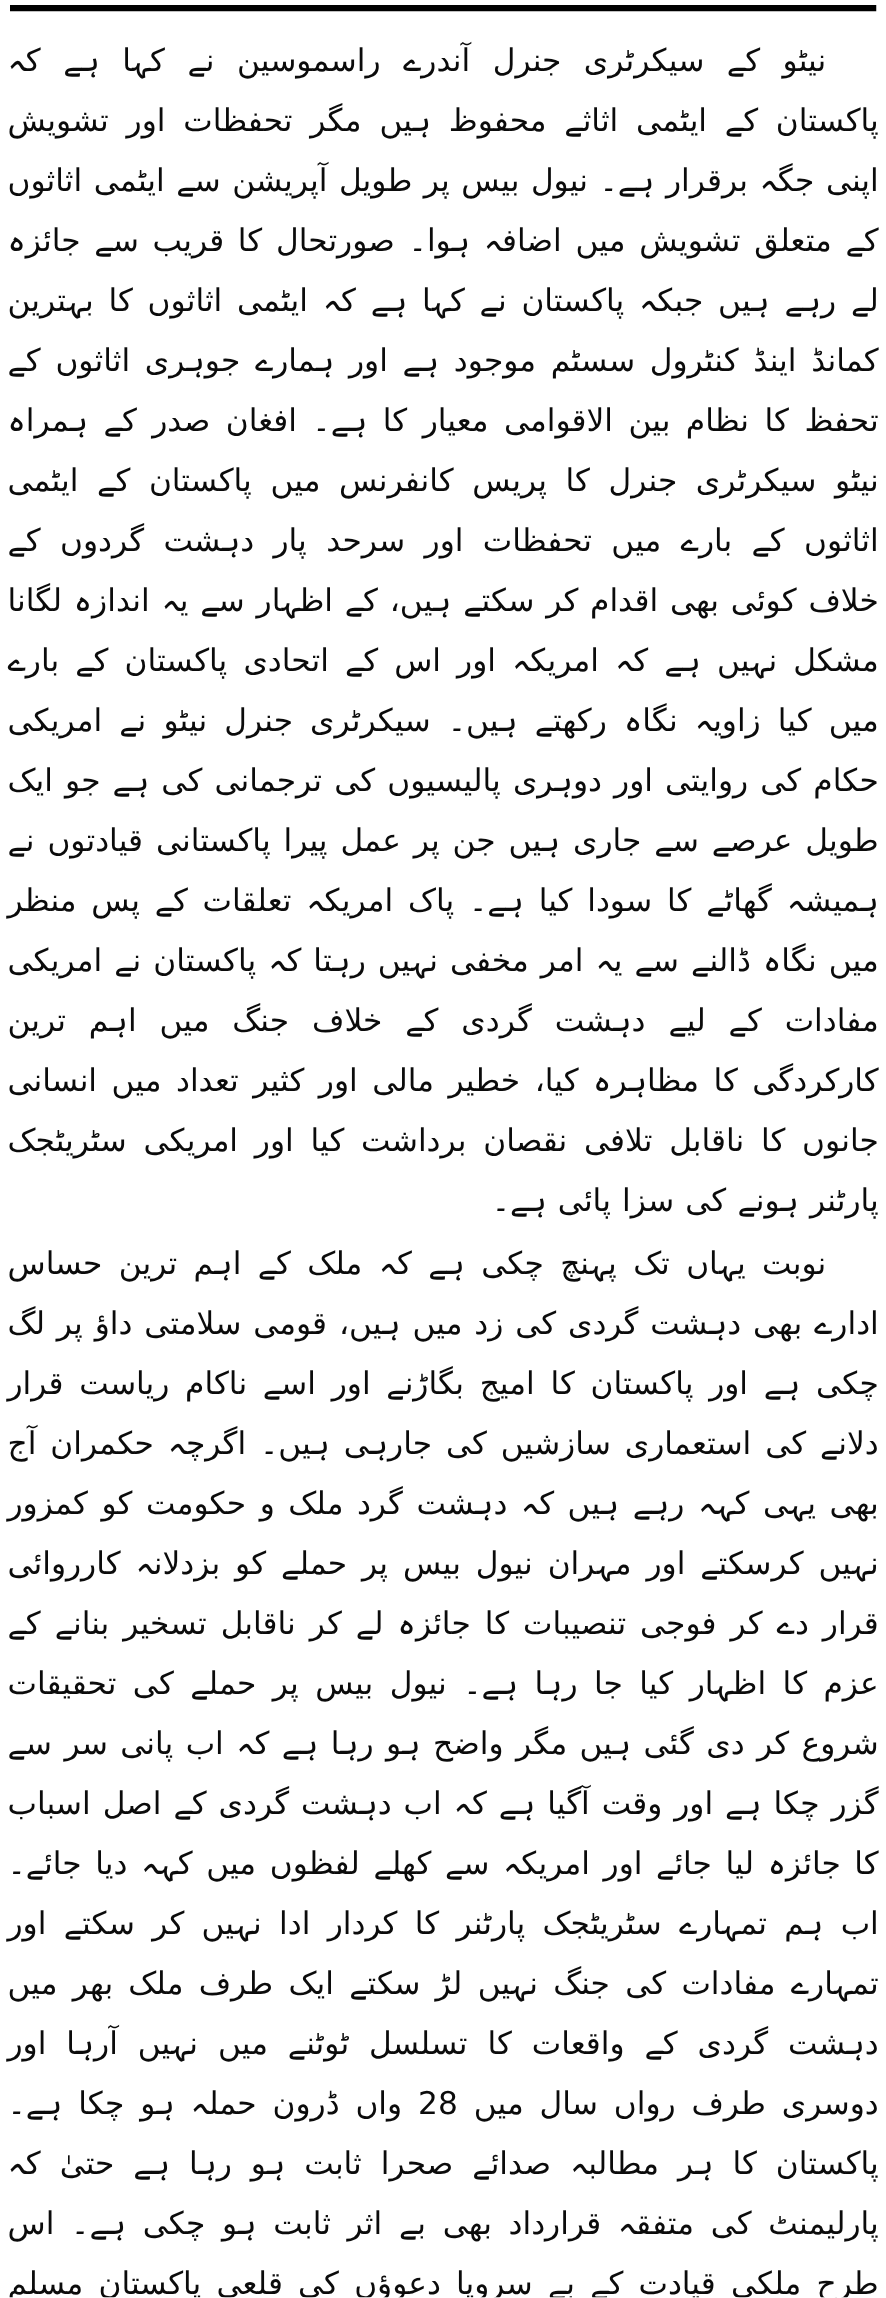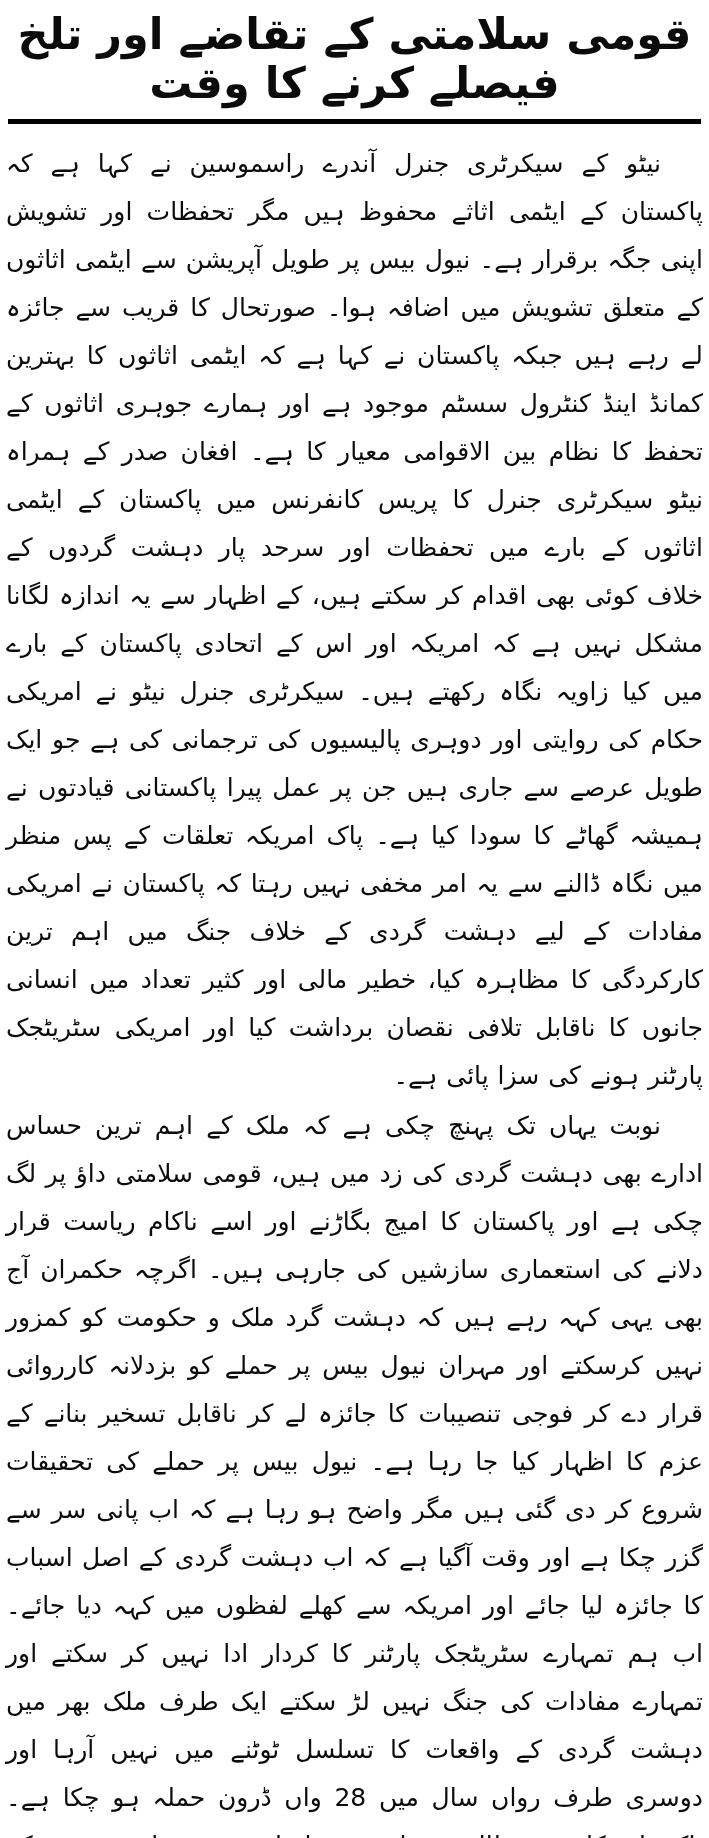--- a/index.html
+++ b/index.html
@@ -48,21 +48,20 @@
     word-spacing: 1px;
   }
   .article-body p + p {
     margin-top: 2px;
   }
 </style>
 </head>
 <body>
 
 <div class="page">
-  <h1 class="headline">قومی سلامتی کے تقاضے اور تلخ فیصلے کرنے کا وقت</h1>
 
   <hr class="headline-rule">
 
   <div class="article-body">
     <p>نیٹو کے سیکرٹری جنرل آندرے راسموسین نے کہا ہے کہ پاکستان کے ایٹمی اثاثے محفوظ ہیں مگر تحفظات اور تشویش اپنی جگہ برقرار ہے۔ نیول بیس پر طویل آپریشن سے ایٹمی اثاثوں کے متعلق تشویش میں اضافہ ہوا۔ صورتحال کا قریب سے جائزہ لے رہے ہیں جبکہ پاکستان نے کہا ہے کہ ایٹمی اثاثوں کا بہترین کمانڈ اینڈ کنٹرول سسٹم موجود ہے اور ہمارے جوہری اثاثوں کے تحفظ کا نظام بین الاقوامی معیار کا ہے۔ افغان صدر کے ہمراہ نیٹو سیکرٹری جنرل کا پریس کانفرنس میں پاکستان کے ایٹمی اثاثوں کے بارے میں تحفظات اور سرحد پار دہشت گردوں کے خلاف کوئی بھی اقدام کر سکتے ہیں، کے اظہار سے یہ اندازہ لگانا مشکل نہیں ہے کہ امریکہ اور اس کے اتحادی پاکستان کے بارے میں کیا زاویہ نگاہ رکھتے ہیں۔ سیکرٹری جنرل نیٹو نے امریکی حکام کی روایتی اور دوہری پالیسیوں کی ترجمانی کی ہے جو ایک طویل عرصے سے جاری ہیں جن پر عمل پیرا پاکستانی قیادتوں نے ہمیشہ گھاٹے کا سودا کیا ہے۔ پاک امریکہ تعلقات کے پس منظر میں نگاہ ڈالنے سے یہ امر مخفی نہیں رہتا کہ پاکستان نے امریکی مفادات کے لیے دہشت گردی کے خلاف جنگ میں اہم ترین کارکردگی کا مظاہرہ کیا، خطیر مالی اور کثیر تعداد میں انسانی جانوں کا ناقابل تلافی نقصان برداشت کیا اور امریکی سٹریٹجک پارٹنر ہونے کی سزا پائی ہے۔</p>
     <p>نوبت یہاں تک پہنچ چکی ہے کہ ملک کے اہم ترین حساس ادارے بھی دہشت گردی کی زد میں ہیں، قومی سلامتی داؤ پر لگ چکی ہے اور پاکستان کا امیج بگاڑنے اور اسے ناکام ریاست قرار دلانے کی استعماری سازشیں کی جارہی ہیں۔ اگرچہ حکمران آج بھی یہی کہہ رہے ہیں کہ دہشت گرد ملک و حکومت کو کمزور نہیں کرسکتے اور مہران نیول بیس پر حملے کو بزدلانہ کارروائی قرار دے کر فوجی تنصیبات کا جائزہ لے کر ناقابل تسخیر بنانے کے عزم کا اظہار کیا جا رہا ہے۔ نیول بیس پر حملے کی تحقیقات شروع کر دی گئی ہیں مگر واضح ہو رہا ہے کہ اب پانی سر سے گزر چکا ہے اور وقت آگیا ہے کہ اب دہشت گردی کے اصل اسباب کا جائزہ لیا جائے اور امریکہ سے کھلے لفظوں میں کہہ دیا جائے۔ اب ہم تمہارے سٹریٹجک پارٹنر کا کردار ادا نہیں کر سکتے اور تمہارے مفادات کی جنگ نہیں لڑ سکتے ایک طرف ملک بھر میں دہشت گردی کے واقعات کا تسلسل ٹوٹنے میں نہیں آرہا اور دوسری طرف رواں سال میں 28 واں ڈرون حملہ ہو چکا ہے۔ پاکستان کا ہر مطالبہ صدائے صحرا ثابت ہو رہا ہے حتیٰ کہ پارلیمنٹ کی متفقہ قرارداد بھی بے اثر ثابت ہو چکی ہے۔ اس طرح ملکی قیادت کے بے سروپا دعوؤں کی قلعی پاکستان مسلم لیگ (ن) کے قائد میاں نواز شریف کے اس بیان سے کھل جاتی ہے۔ جس میں انہوں نے واضح طور پر کہا ہے کہ کراچی کے واقعے میں ملک دشمن قوتیں ملوث ہیں۔ دہشت گرد اور امریکہ پاکستان پر حملہ آور ہیں۔ ملک کی سلامتی داؤ پر لگی ہوئی ہے۔ دنیا میں ہمارا امیج خراب ہو رہا ہے لیکن حکومت سوئی ہوئی ہے ہم کب تک غلام بن کر جئیں گے؟ اب تلخ فیصلے کرنے کا وقت آگیا ہے۔ اپوزیشن رہنما کی باتیں جذباتی ضرور ہیں مگر حقائق یہی ہیں کہ اب تلخ فیصلے کرنے کا وقت آچکا ہے۔ ملکی قیادت کو ان تمام امور پر ٹھنڈے دل سے غور کرنا ہوگا کہ استعماری قوتوں کی حالیہ ’’گریٹ گیم‘‘ سے اپنا آپ کیسے بچایا جا سکتا ہے کیونکہ مترشح ہو رہا ہے کہ پاکستان کے ایٹمی اثاثوں کے محفوظ ہونے کے باوجود استعماری قوتوں کی شہہ پر دہشت گردانہ انداز کا حملہ غیر متوقع نہیں ہے جس کے نتیجے میں اقوام متحدہ کو پاکستان کے جوہری ٹھکانے تحویل میں لینے کی استدعا کرنے والوں کی کمی نہیں ہوگی جو پاکستان کو ناکام ریاست ثابت کرنے اور دہشت گردوں کی آماجگاہ قرار دینے پر تلے ہوئے ہیں اور ایسے میں وطن دشمنوں کی کوئی سازش بھی خارج از امکان نہیں ہے۔ ضرورت اس امر کی ہے کہ کابینہ کی دفاعی کمیٹی کے اجلاس میں کیے گئے فیصلوں پر عملدرآمد کرایا جائے، ملکی حساس اداروں کی سکیورٹی کا دوبارہ جائزہ لیا جائے اور قومی سلامتی کے تحفظ کے لیے ہر ممکن اقدامات کیے جائیں۔</p>
   </div>
 </div>
 
 </body></html>

